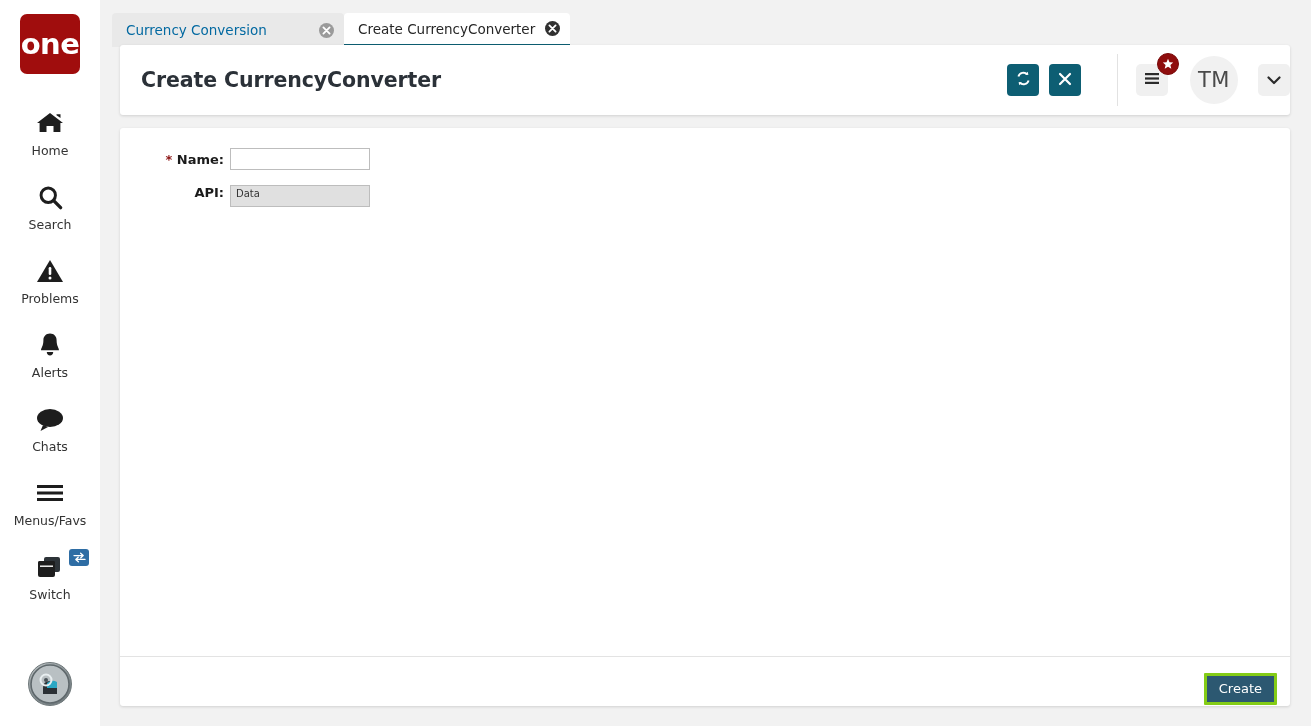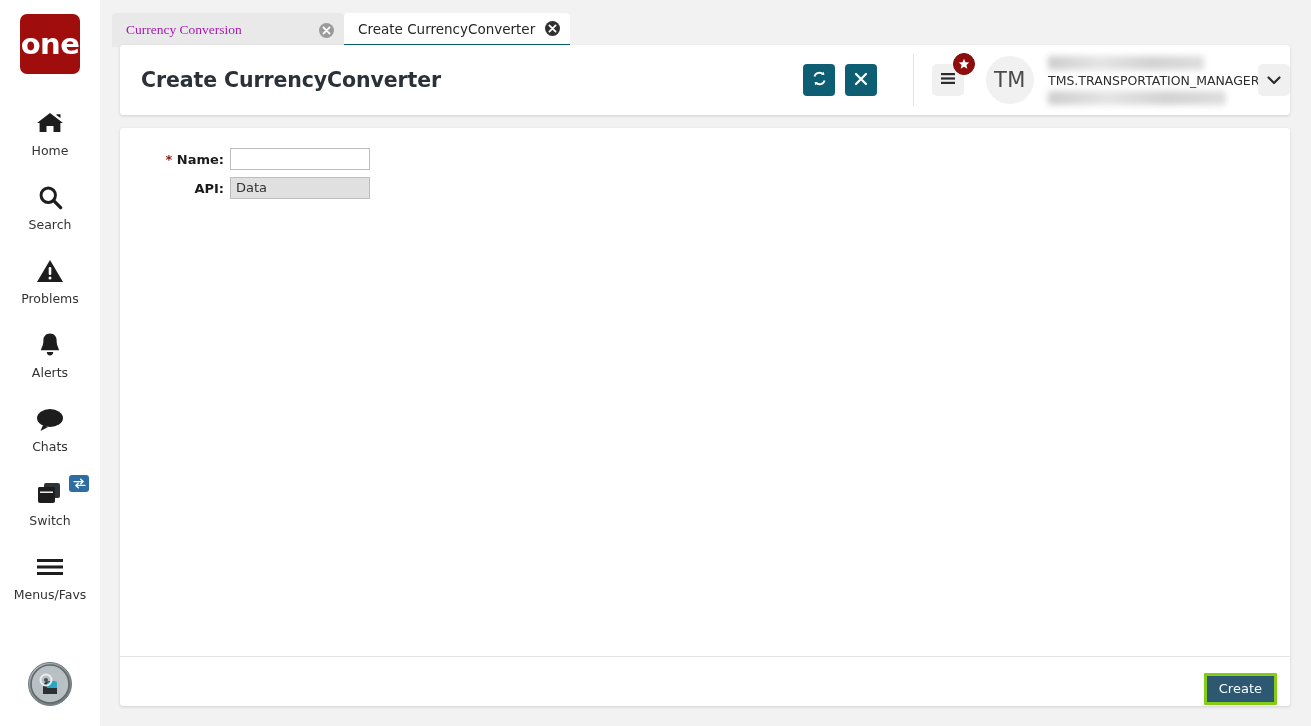--- a/index.html
+++ b/index.html
@@ -66,21 +66,21 @@
   .tab-inactive { background: #e9e9e9; width: 232px; }
   .tab-active {
     background: #ffffff; width: 226px;
     border-bottom: 3px solid #0d5e73;
   }
   .tab-label {
     font-size: 13.5px; flex: 1;
     white-space: nowrap; overflow: hidden;
     font-family: "DejaVu Sans", sans-serif;
   }
-  .tab-inactive .tab-label { color: #a21caf; font-family: Liberation Serif, serif; }
+  .tab-inactive .tab-label { color: #0369a1; }
   .tab-active .tab-label { color: #262626; }
   .tab-close {
     width: 15px; height: 15px; border-radius: 50%;
     display: flex; align-items: center; justify-content: center;
     flex-shrink: 0; cursor: pointer;
   }
   .tab-inactive .tab-close { background: #9a9a9a; }
   .tab-active .tab-close { background: #303030; }
   .tab-close svg { display: block; }
 
@@ -171,22 +171,23 @@
   .txt {
     height: 22px; border: 1px solid #bdbdbd; background: #fff;
     font-size: 13px; padding: 0 4px; color: #222;
     font-family: "DejaVu Sans", sans-serif; outline: none;
   }
   .txt-name { width: 140px; }
   .txt-org { width: 165px; }
   .readonly-field {
     width: 140px; height: 22px;
     border: 1px solid #bdbdbd; background: #e0e0e0;
-    font-size: 13px; color: #333; padding: 2px 0 0 5px;
-    font-family: "DejaVu Sans", sans-serif;
+    font-size: 10px; color: #333; padding: 2px 0 0 5px;
+    font-family: "DejaVu Sans", sans-serif;
+    margin-top: 8px;
   }
   .lookup-btn {
     margin-left: 7px; cursor: pointer;
     display: flex; align-items: center; justify-content: center;
   }
 
   
   .footer-div {
     position: absolute; left: 0; right: 0; top: 528px;
     height: 1px; background: #e3e3e3;
@@ -259,45 +260,45 @@
           <svg width="30" height="25" viewBox="0 0 30 25">
               <ellipse cx="15" cy="11" rx="13" ry="9" fill="#1d1d1d"></ellipse>
               <path d="M8 18 L5.5 24 L13 20 Z" fill="#1d1d1d"></path>
             </svg>
         </span>
         <span class="nav-label">Chats</span>
       </div>
 
       <div class="nav-item">
         <span class="nav-icon">
+          <svg width="30" height="22" viewBox="0 0 30 22">
+              <rect x="2" y="3" width="26" height="3" fill="#1d1d1d"></rect>
+              <rect x="2" y="9.5" width="26" height="3" fill="#1d1d1d"></rect>
+              <rect x="2" y="16" width="26" height="3" fill="#1d1d1d"></rect>
+            </svg>
+        </span>
+        <span class="nav-label">Menus/Favs</span>
+      </div>
+
+      <div class="nav-item">
+        <span class="nav-icon">
           <svg width="30" height="26" viewBox="0 0 30 26">
               <rect x="9" y="3" width="16" height="15" rx="2" fill="#2d3338"></rect>
               <rect x="3" y="7" width="17" height="16" rx="2" fill="#1d1d1d"></rect>
               <rect x="3" y="7" width="17" height="4" rx="2" fill="#1d1d1d"></rect>
               <line x1="5" y1="12.2" x2="18" y2="12.2" stroke="#ffffff" stroke-width="1.4"></line>
             </svg>
           <span class="switch-badge">
             <svg width="13" height="11" viewBox="0 0 13 11">
                 <path d="M1 3.6 L10 3.6 M7.6 1.3 L10.2 3.6 L7.6 5.9" stroke="#fff" stroke-width="1.3" fill="none" stroke-linecap="round" stroke-linejoin="round"></path>
                 <path d="M12 7.4 L3 7.4 M5.4 5.1 L2.8 7.4 L5.4 9.7" stroke="#fff" stroke-width="1.3" fill="none" stroke-linecap="round" stroke-linejoin="round"></path>
               </svg>
           </span>
         </span>
         <span class="nav-label">Switch</span>
-      </div>
-
-      <div class="nav-item">
-        <span class="nav-icon">
-          <svg width="30" height="22" viewBox="0 0 30 22">
-              <rect x="2" y="3" width="26" height="3" fill="#1d1d1d"></rect>
-              <rect x="2" y="9.5" width="26" height="3" fill="#1d1d1d"></rect>
-              <rect x="2" y="16" width="26" height="3" fill="#1d1d1d"></rect>
-            </svg>
-        </span>
-        <span class="nav-label">Menus/Favs</span>
       </div>
 
     </div>
 
     <div class="assistant">
       <svg width="40" height="40" viewBox="0 0 40 40">
         <circle cx="20" cy="20" r="19" fill="#b9c0c3"></circle>
         <circle cx="20" cy="20" r="19" fill="none" stroke="#5f686c" stroke-width="1.6"></circle>
         <path d="M13 30 L13 24 Q13 17 20 17 Q27 17 27 24 L27 30 Z" fill="#2b3035"></path>
         <path d="M17 19 Q22 15 27 18 L27 24 L17 24 Z" fill="#2aa7c4"></path>
@@ -369,25 +370,20 @@
           <svg width="12" height="12" viewBox="0 0 12 12">
               <path d="M6 0.8 L7.5 4.3 L11.2 4.6 L8.4 7.1 L9.3 10.8 L6 8.8 L2.7 10.8 L3.6 7.1 L0.8 4.6 L4.5 4.3 Z" fill="#ffffff"></path>
             </svg>
         </span>
       </div>
 
       <div class="avatar">
         <span>TM</span>
       </div>
 
-      <div class="userbox">
-        <div class="redacted redacted-top"></div>
-        <div class="username">TMS.TRANSPORTATION_MANAGER</div>
-        <div class="redacted redacted-bottom"></div>
-      </div>
 
       <div class="chev-btn">
         <span>
           <svg width="14" height="9" viewBox="0 0 14 9">
               <path d="M1.5 1.5 L7 7 L12.5 1.5" stroke="#2b2b2b" stroke-width="2.2" fill="none" stroke-linecap="round" stroke-linejoin="round"></path>
             </svg>
         </span>
       </div>
 
     </div>

